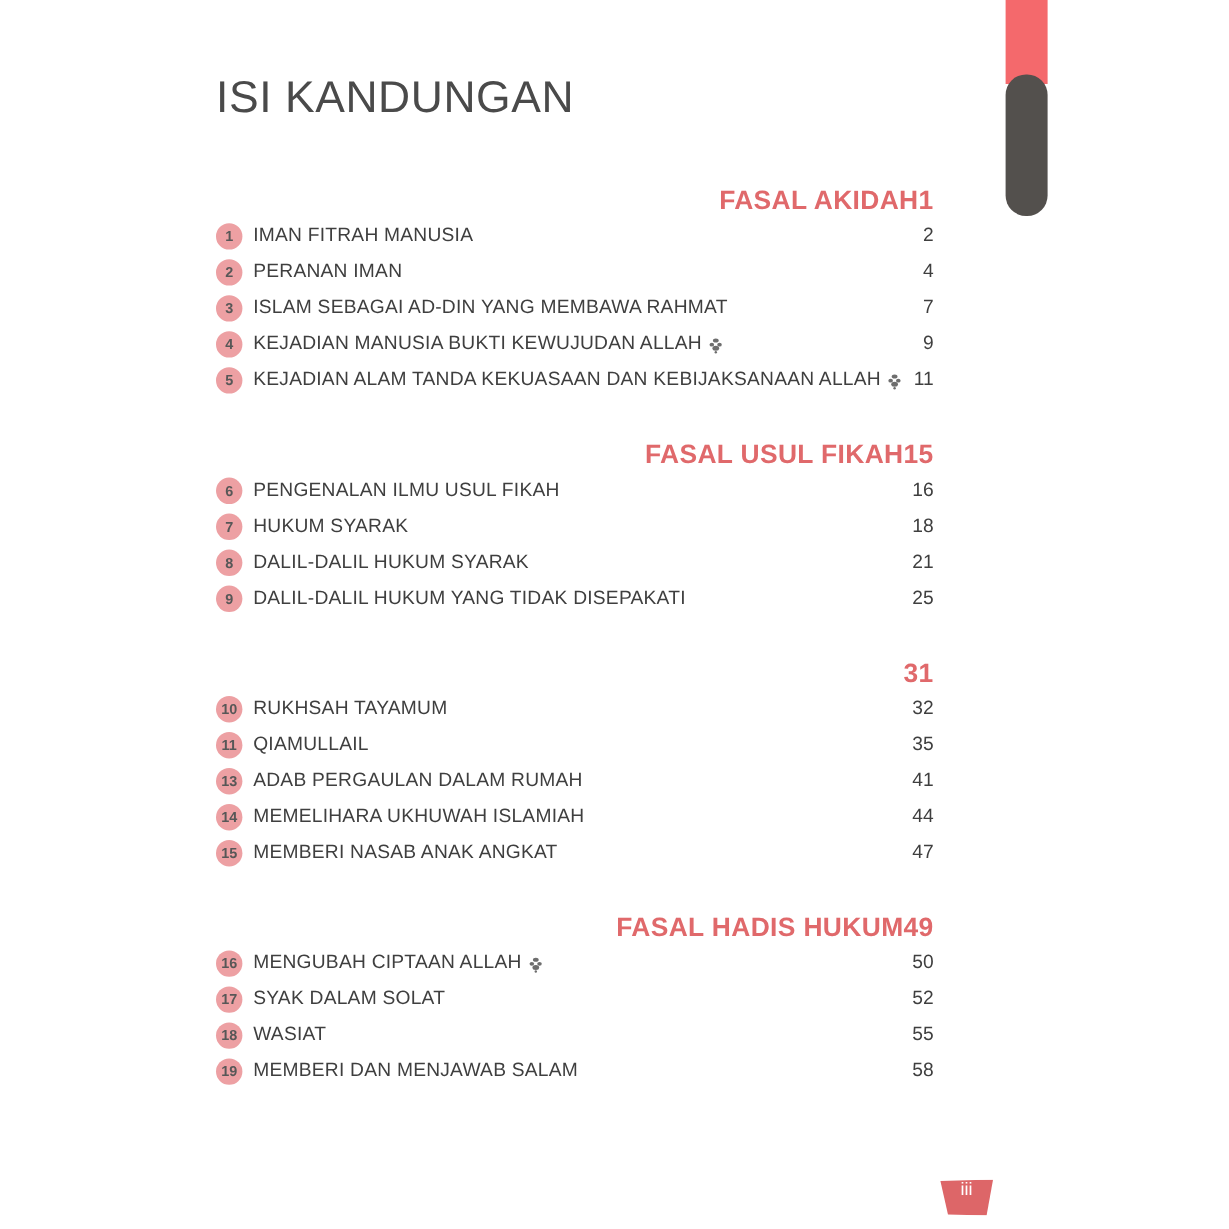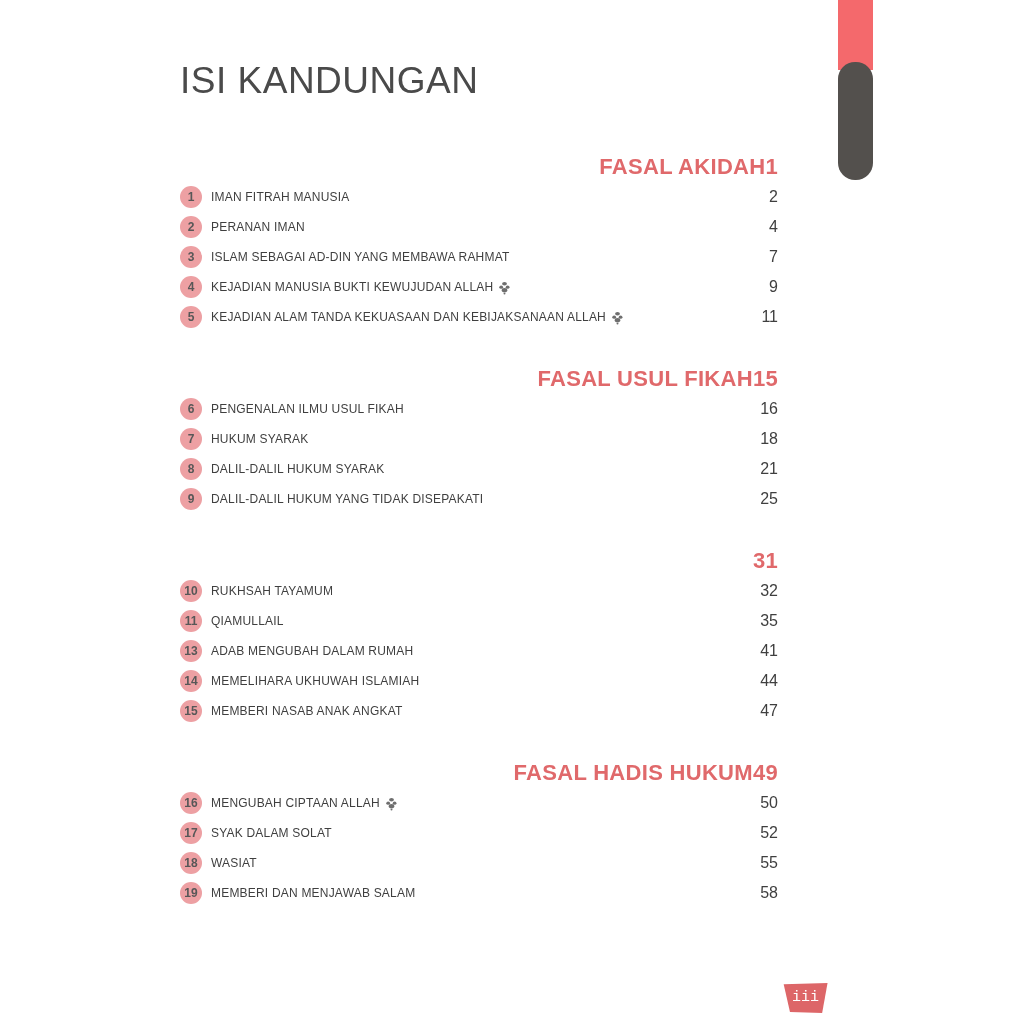--- a/index.html
+++ b/index.html
@@ -36,21 +36,21 @@
   .num-circle {
     width:22px; height:22px; border-radius:50%;
     background:var(--circle-fill, #eda0a3);
     color:#575757;
     font-size:12px; font-weight:700;
     display:flex; align-items:center; justify-content:center;
     flex:none;
   }
   .row-label {
     margin-left:9px;
-    font-size:12px;
+    font-size:16px;
     color:var(--item-text, #3f3f3f);
     letter-spacing:0.2px;
     white-space:nowrap;
   }
   .honorific {
     margin-left:5px;
     display:inline-flex;
     align-items:flex-end;
     transform:translateY(1px);
   }
@@ -65,25 +65,24 @@
   }
   .corner-pill {
     position:absolute; left:838px; top:62px; width:35px; height:118px;
     border-radius:17px;
     background:var(--corner-pill, #53504d);
   }
   .page-marker {
     position:absolute; left:783px; top:983px; width:45px; height:30px;
     background:var(--marker-fill, #dd6668);
     clip-path:polygon(1.5% 4%, 99% 0%, 87% 100%, 15.5% 97%);
-    display:flex; align-items:center; justify-content:center;
+    display:flex; justify-content:center;
     color:#ffffff; font-size:15px;
     padding-bottom:1px;
     box-sizing:border-box;
-    font-family:Liberation Mono, monospace;
   }
 </style>
 </head>
 <body style="--accent: #e0696b; --circle-fill: #eda0a3; --corner-tab: #f4696c; --corner-pill: #53504d; --marker-fill: #dd6668; --title-text: #4a4a4a; --item-text: #3f3f3f;">
 
 <div class="corner-tab"></div>
 <div class="corner-pill"></div>
 
 <h1 class="page-title">ISI KANDUNGAN</h1>
 
@@ -176,21 +175,21 @@
         <span class="row-label">RUKHSAH TAYAMUM</span>
         <span class="row-page">32</span>
       </div>
       <div class="toc-row">
         <span class="num-circle">11</span>
         <span class="row-label">QIAMULLAIL</span>
         <span class="row-page">35</span>
       </div>
       <div class="toc-row">
         <span class="num-circle">13</span>
-        <span class="row-label">ADAB MENGUBAH DALAM RUMAH</span>
+        <span class="row-label">ADAB PERGAULAN DALAM RUMAH</span>
         <span class="row-page">41</span>
       </div>
       <div class="toc-row">
         <span class="num-circle">14</span>
         <span class="row-label">MEMELIHARA UKHUWAH ISLAMIAH</span>
         <span class="row-page">44</span>
       </div>
       <div class="toc-row">
         <span class="num-circle">15</span>
         <span class="row-label">MEMBERI NASAB ANAK ANGKAT</span>

